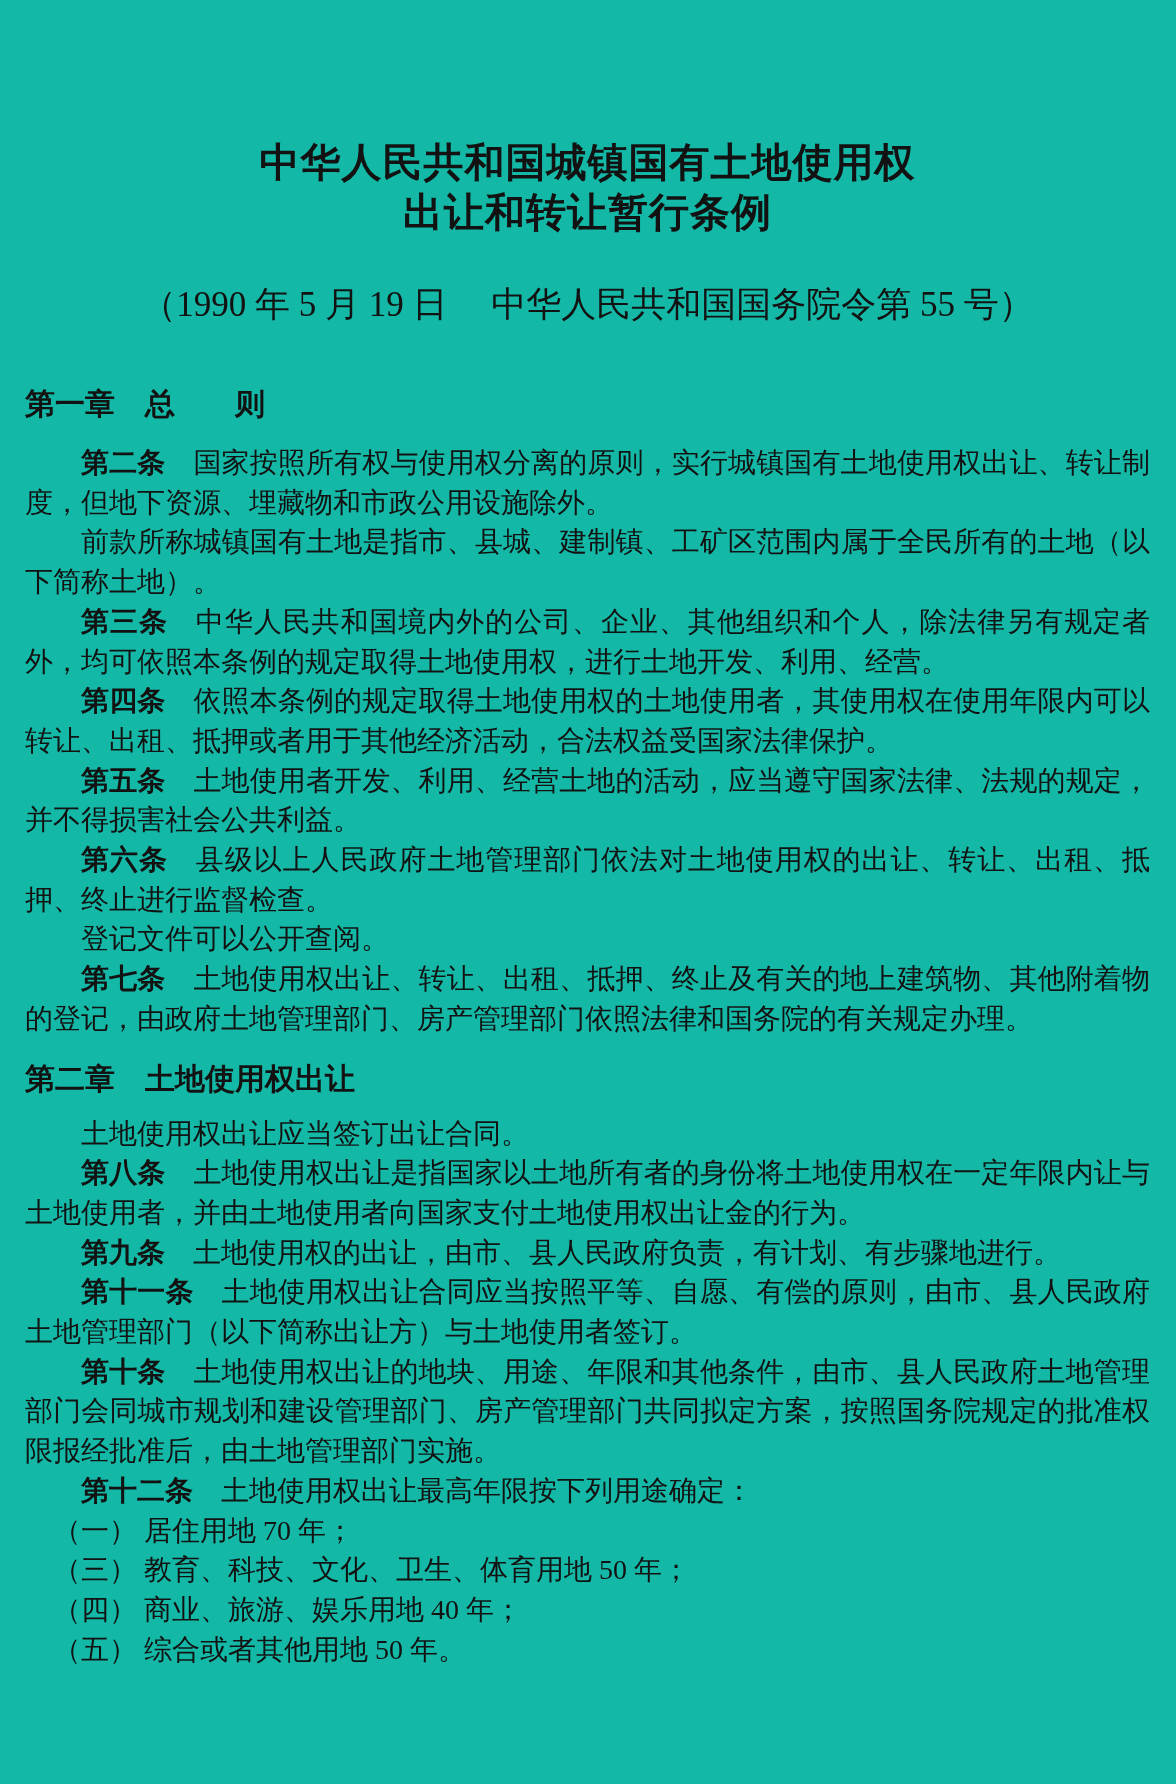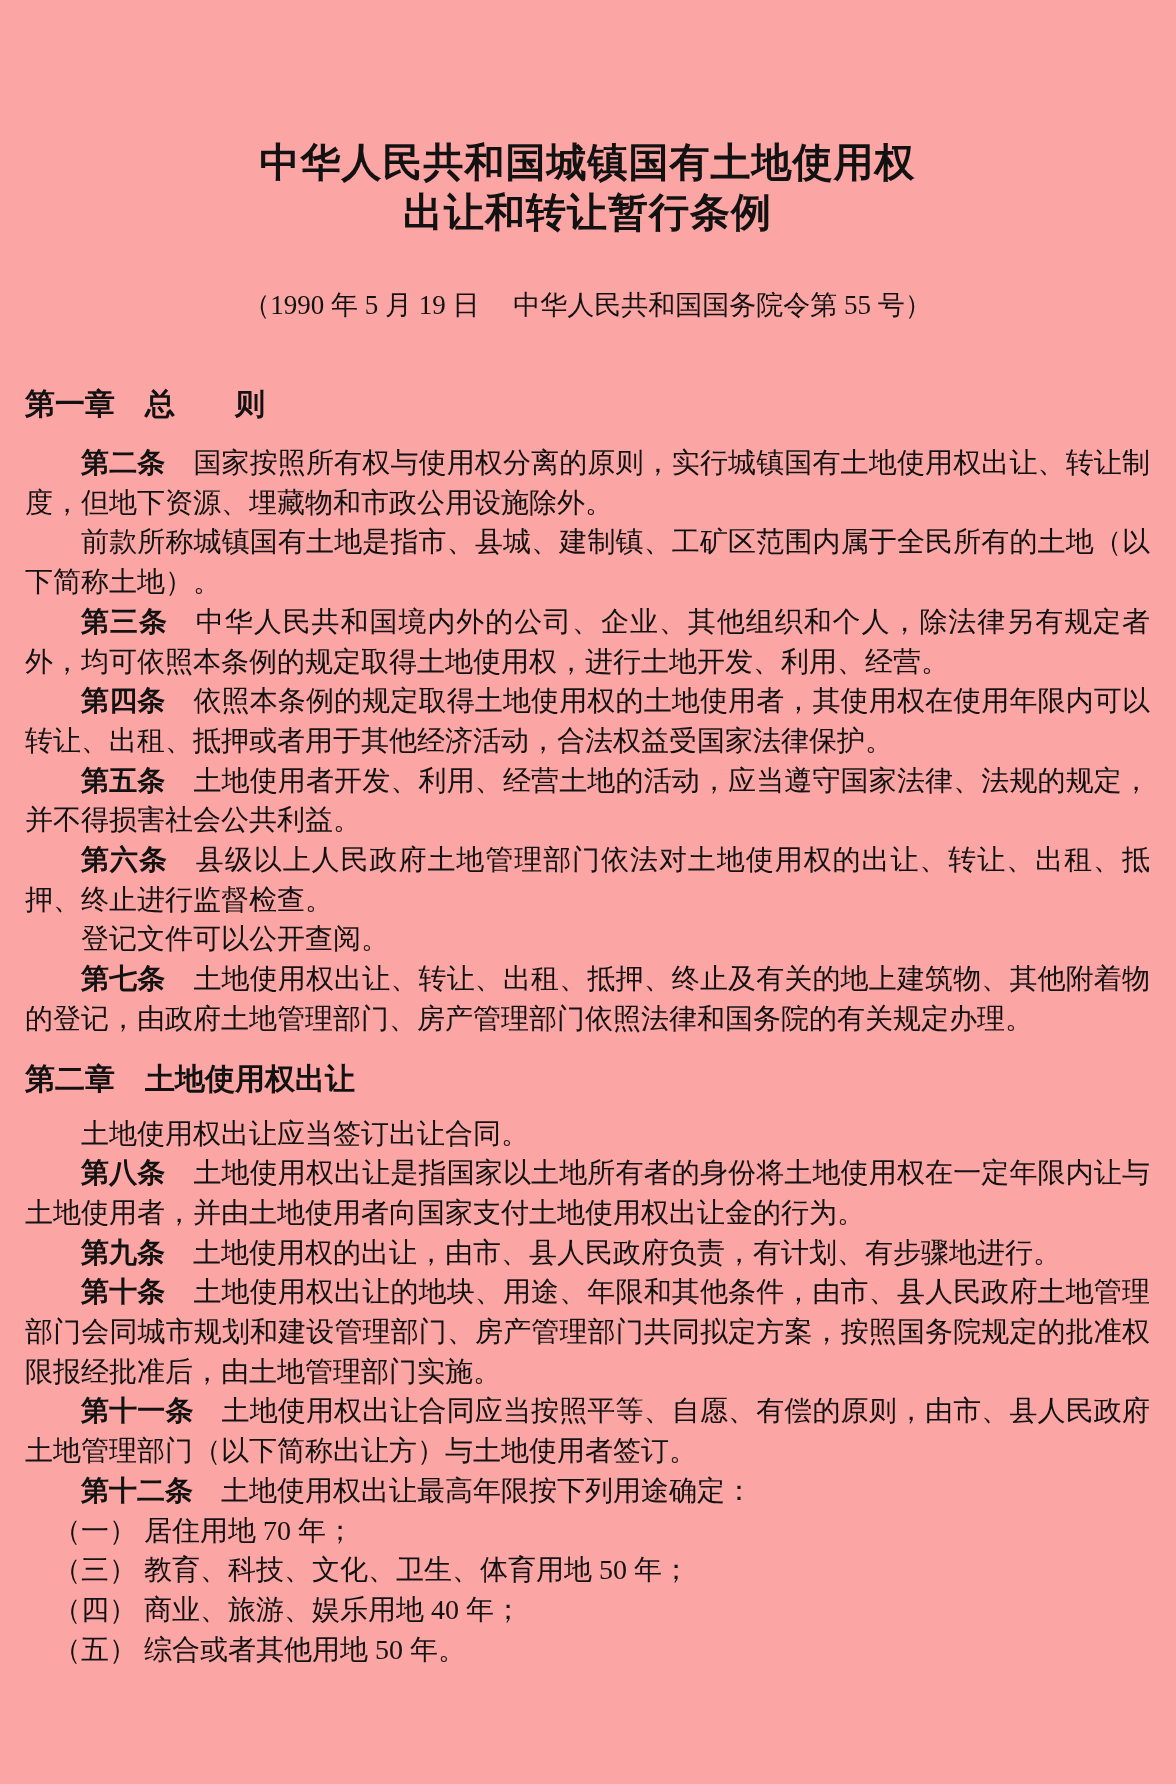--- a/index.html
+++ b/index.html
@@ -1,40 +1,40 @@
 <!DOCTYPE html>
 <html><head>
 <meta charset="utf-8">
 <style>
   html, body { margin: 0; padding: 0; background: #ffffff; }
   .page {
     position: relative;
     width: 1176px;
     height: 1784px;
     margin: 0 auto;
-    background: #fca5a5;
+    background: #14b8a6;
     color: #121212;
     font-family: "Liberation Serif", serif;
     box-sizing: border-box;
     padding: 0 26px 0 25px;
     overflow: hidden;
   }
   .title {
     margin: 138px 0 0 0;
     text-align: center;
     font-size: 40px;
     line-height: 50px;
     font-weight: bold;
     letter-spacing: 1px;
   }
   .title .tl { display: block; }
   .issuance {
     margin-top: 47px;
     text-align: center;
-    font-size: 27px;
+    font-size: 35px;
     line-height: 40px;
   }
   .chapter {
     font-family: "Liberation Sans", sans-serif;
     font-weight: bold;
     font-size: 30px;
     line-height: 40px;
     margin: 0;
   }
   #ch1 { margin: 59px 0 19px 0; }
@@ -78,22 +78,22 @@
     <p><span>登记文件可以公开查阅。</span></p>
     <p><span class="num">第七条</span><span>土地使用权出让、转让、出租、抵押、终止及有关的地上建筑物、其他附着物的登记，由政府土地管理部门、房产管理部门依照法律和国务院的有关规定办理。</span></p>
   </div>
 
   <h2 class="chapter" id="ch2">第二章　土地使用权出让</h2>
 
   <div class="body-text">
     <p><span>土地使用权出让应当签订出让合同。</span></p>
     <p><span class="num">第八条</span><span>土地使用权出让是指国家以土地所有者的身份将土地使用权在一定年限内让与土地使用者，并由土地使用者向国家支付土地使用权出让金的行为。</span></p>
     <p><span class="num">第九条</span><span>土地使用权的出让，由市、县人民政府负责，有计划、有步骤地进行。</span></p>
+    <p><span class="num">第十一条</span><span>土地使用权出让合同应当按照平等、自愿、有偿的原则，由市、县人民政府土地管理部门（以下简称出让方）与土地使用者签订。</span></p>
     <p><span class="num">第十条</span><span>土地使用权出让的地块、用途、年限和其他条件，由市、县人民政府土地管理部门会同城市规划和建设管理部门、房产管理部门共同拟定方案，按照国务院规定的批准权限报经批准后，由土地管理部门实施。</span></p>
-    <p><span class="num">第十一条</span><span>土地使用权出让合同应当按照平等、自愿、有偿的原则，由市、县人民政府土地管理部门（以下简称出让方）与土地使用者签订。</span></p>
     <p><span class="num">第十二条</span><span>土地使用权出让最高年限按下列用途确定：</span></p>
     <p class="list"><span>（一） 居住用地 70 年；</span></p>
     <p class="list"><span>（三） 教育、科技、文化、卫生、体育用地 50 年；</span></p>
     <p class="list"><span>（四） 商业、旅游、娱乐用地 40 年；</span></p>
     <p class="list"><span>（五） 综合或者其他用地 50 年。</span></p>
   </div>
 
 </div>
 
 </body></html>

